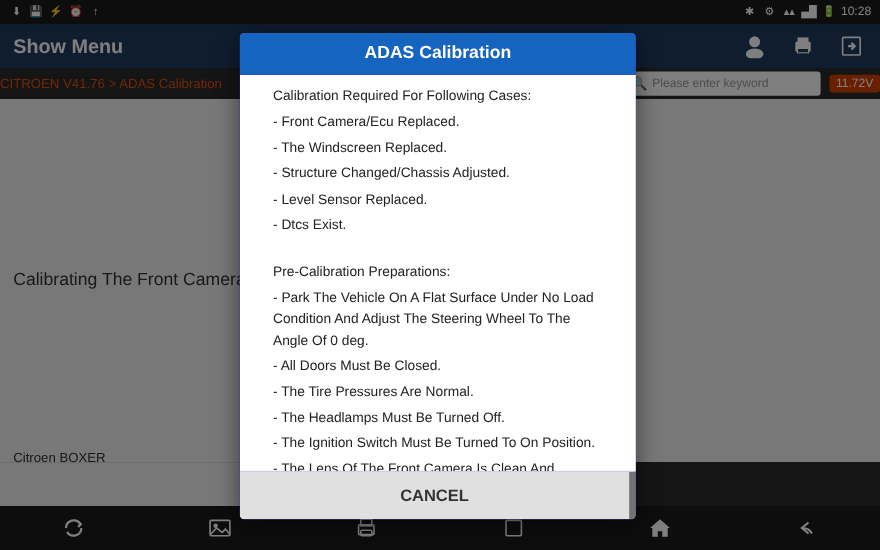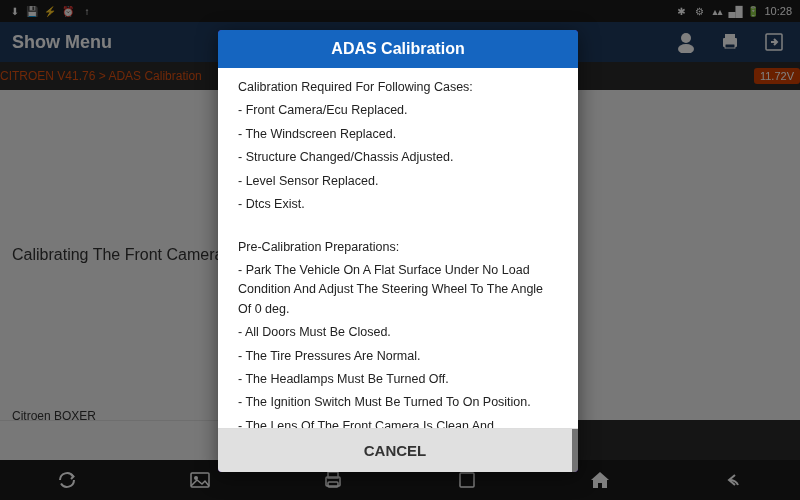--- a/index.html
+++ b/index.html
@@ -199,21 +199,21 @@
     }
     .dialog-header {
       background: #1565c0;
       color: #fff;
       text-align: center;
       padding: 10px 16px;
       font-size: 16px;
       font-weight: bold;
     }
     .dialog-body {
-      padding: 10px 20px;
+      padding: 10px 30px;
       font-size: 12.5px;
       color: #222;
       line-height: 1.55;
       max-height: 360px;
       overflow-y: auto;
       background: #fff;
     }
     .dialog-body p {
       margin-bottom: 4px;
     }
@@ -288,20 +288,24 @@
         <line x1="8" y1="11" x2="14" y2="11" stroke="white" stroke-width="2"></line>
         <polyline points="11,8 14,11 11,14" fill="none" stroke="white" stroke-width="2"></polyline>
       </svg>
     </div>
   </div>
 </div>
 
 <div class="breadcrumb-bar">
   <span class="breadcrumb-text">CITROEN V41.76 &gt; ADAS Calibration</span>
   <div style="display:flex;align-items:center;gap:8px;">
+    <div class="search-box">
+      <span style="color:#999;font-size:12px;">🔍</span>
+      <span class="search-placeholder">Please enter keyword</span>
+    </div>
     <span class="voltage-badge">11.72V</span>
   </div>
 </div>
 
 <div class="main-area" style="height:calc(500px - 22px - 40px - 28px - 40px - 40px); background:#f0f0f0; display:flex; align-items:center; padding:0 12px;">
   <span class="main-label">Calibrating The Front Camera</span>
 </div>
 
 <div class="info-bar">
   <span class="info-text">Citroen BOXER</span>

